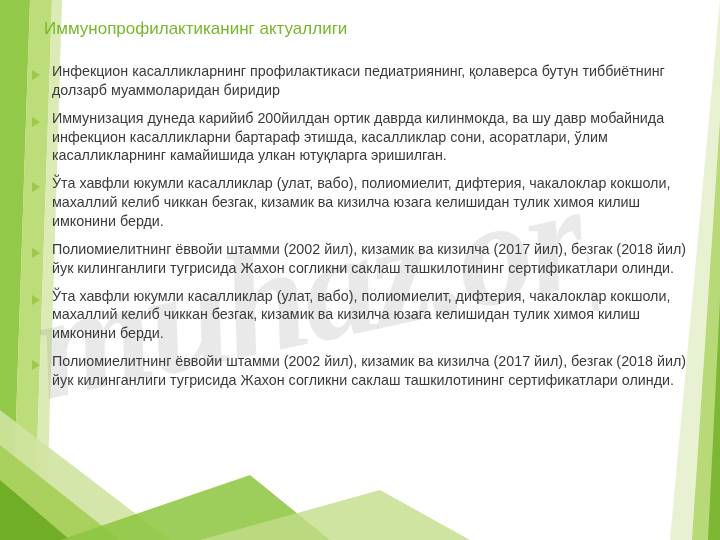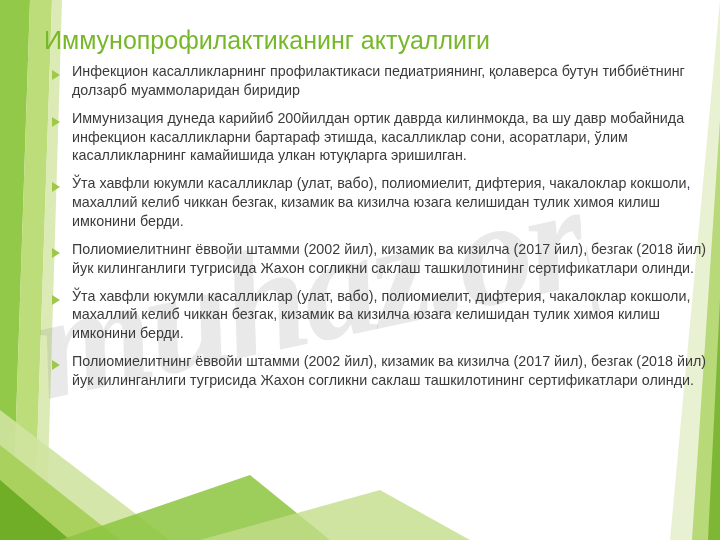--- a/index.html
+++ b/index.html
@@ -64,30 +64,30 @@
     pointer-events: none;
     line-height: 1;
   }
 
   
   .title {
     position: absolute;
     left: 44px;
     top: 8px;
     width: 650px;
-    font-size: 25px;
+    font-size: 17px;
     color: #77b82a;
     font-weight: normal;
     line-height: 1.2;
   }
 
   
   .content {
     position: absolute;
-    left: 52px;
+    left: 32px;
     top: 62px;
     width: 655px;
   }
   .bullet-row {
     display: flex;
     align-items: flex-start;
     margin-bottom: 9px;
   }
   .bullet-marker {
     flex: 0 0 auto;

